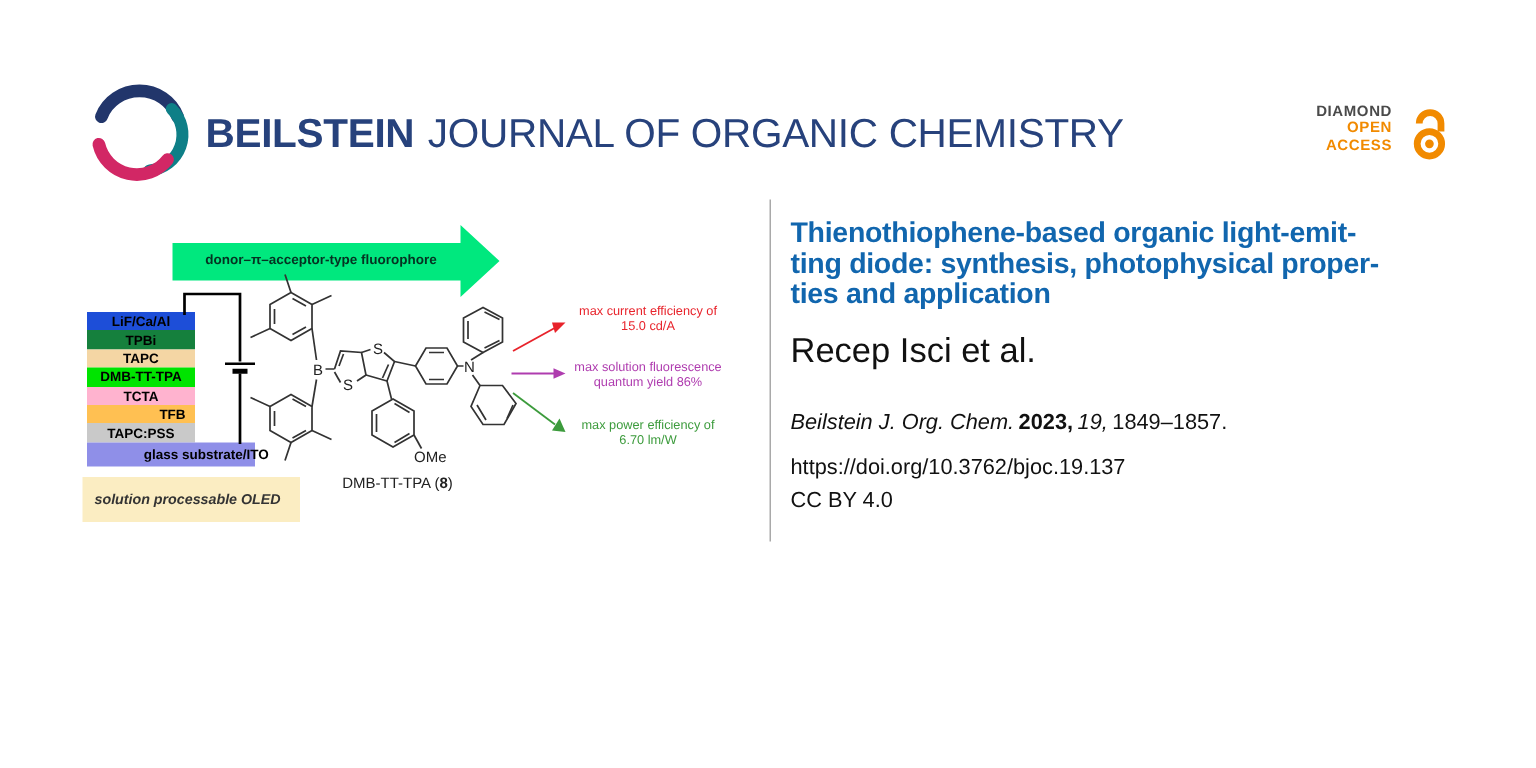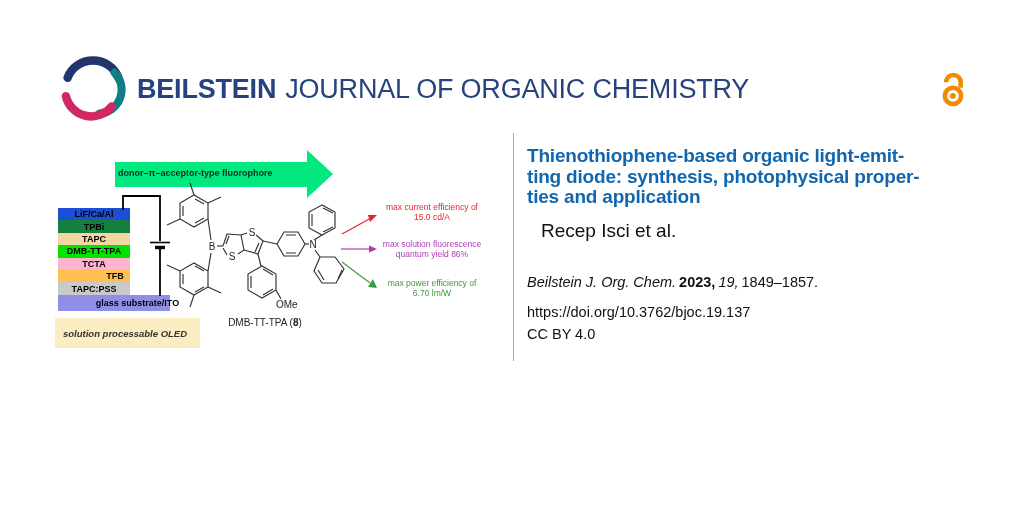--- a/index.html
+++ b/index.html
@@ -15,31 +15,31 @@
   #oa-text { left:828px; top:69px; width:100px; text-align:right; font-size:10px; font-weight:bold; line-height:11.3px; letter-spacing:0.4px; }
   #oa-text .oa-gray { color:#4A4A4A; }
   #oa-text .oa-orange { color:#F18A00; }
 
   
   .stack-layer { position:absolute; left:0; display:flex; align-items:center; justify-content:center;
                  width:72px; height:12.4px; font-size:9px; font-weight:bold; color:#000; white-space:nowrap; }
   #device-stack { left:58px; top:208px; width:112px; height:103px; }
   #oled-caption { left:55px; top:318px; width:145px; height:30px; background:#FBEDC2; display:flex; align-items:center;
                   padding-left:8px; font-size:9.5px; font-weight:bold; font-style:italic; color:#333; }
-  #big-arrow-label { left:118px; top:168px; width:192px; font-size:9px; font-weight:bold; color:#053222; }
+  #big-arrow-label { left:118px; top:168px; width:192px; text-align:center; font-size:9px; font-weight:bold; color:#053222; }
   #molecule-label { left:210px; top:317px; width:110px; text-align:center; font-size:10px; color:#222; white-space:nowrap; }
   .finding { position:absolute; width:112px; text-align:center; font-size:8.5px; line-height:9.5px; }
   #finding-1 { left:376px; top:203px; }
   #finding-2 { left:376px; top:240px; }
   #finding-3 { left:376px; top:279px; }
 
   
   #divider { left:513px; top:133px; width:1px; height:228px; background:#A9A9A9; }
   #title { left:527px; top:146px; width:450px; font-size:19px; font-weight:bold; line-height:20.6px; letter-spacing:-0.2px; }
-  #authors { left:541px; top:220px; font-size:19px; color:#111; }
+  #authors { left:527px; top:220px; font-size:23px; color:#111; }
   #citation { left:527px; top:274px; font-size:14.5px; color:#111; }
   #citation .it { font-style:italic; }
   #citation .b { font-weight:bold; }
   #citation span { margin-right:3px; }
   #doi { left:527px; top:304px; font-size:14.5px; color:#111; }
   #license { left:527px; top:326px; font-size:14.5px; color:#111; }
 
   svg text { font-family:"Liberation Sans", sans-serif; font-size:10px; fill:#222; }
   svg .bond { stroke:#333; stroke-width:1.15; fill:none; }
   svg .wire { stroke:#000; fill:none; }
@@ -52,20 +52,25 @@
   <svg class="abs" style="left:55px; top:50px;" width="76" height="76" viewBox="0 0 76 76">
     <path d="M12.6,27.8 A27,26 0 0 1 63.4,27.8" fill="none" stroke-width="8.5" stroke-linecap="round" stroke="#22366B"></path>
     <path d="M59.5,22.6 A24,24 0 0 1 44.7,63.6" fill="none" stroke-width="8" stroke-linecap="round" stroke="#0E7F87"></path>
     <path d="M10.9,46.2 A26,26 0 0 0 56.7,56.4" fill="none" stroke-width="8.5" stroke-linecap="round" stroke="#D22765"></path>
   </svg>
 
   <div id="wordmark" class="abs">
     <span class="wm-bold">BEILSTEIN</span><span class="wm-rest">JOURNAL OF ORGANIC CHEMISTRY</span>
   </div>
 
+  <div id="oa-text" class="abs">
+    <div class="oa-gray">DIAMOND</div>
+    <div class="oa-orange">OPEN</div>
+    <div class="oa-orange">ACCESS</div>
+  </div>
 
   <svg class="abs" style="left:938px; top:62px;" width="29" height="46" viewBox="0 0 32 48">
     <path d="M9,21 A8,8 0 1 1 25,21 L25,27" fill="none" stroke-width="5" stroke="#F18A00"></path>
     <circle cx="16.5" cy="36" r="9" fill="none" stroke-width="5" stroke="#F18A00"></circle>
     <circle cx="16.5" cy="36" r="3.2" fill="#F18A00"></circle>
   </svg>
 
   <svg class="abs" style="left:112px; top:148px;" width="225" height="55" viewBox="112 148 225 55">
     <polygon points="115,162 307,162 307,150 333,174 307,198 307,187 115,187" fill="#00E87E"></polygon>
   </svg>

